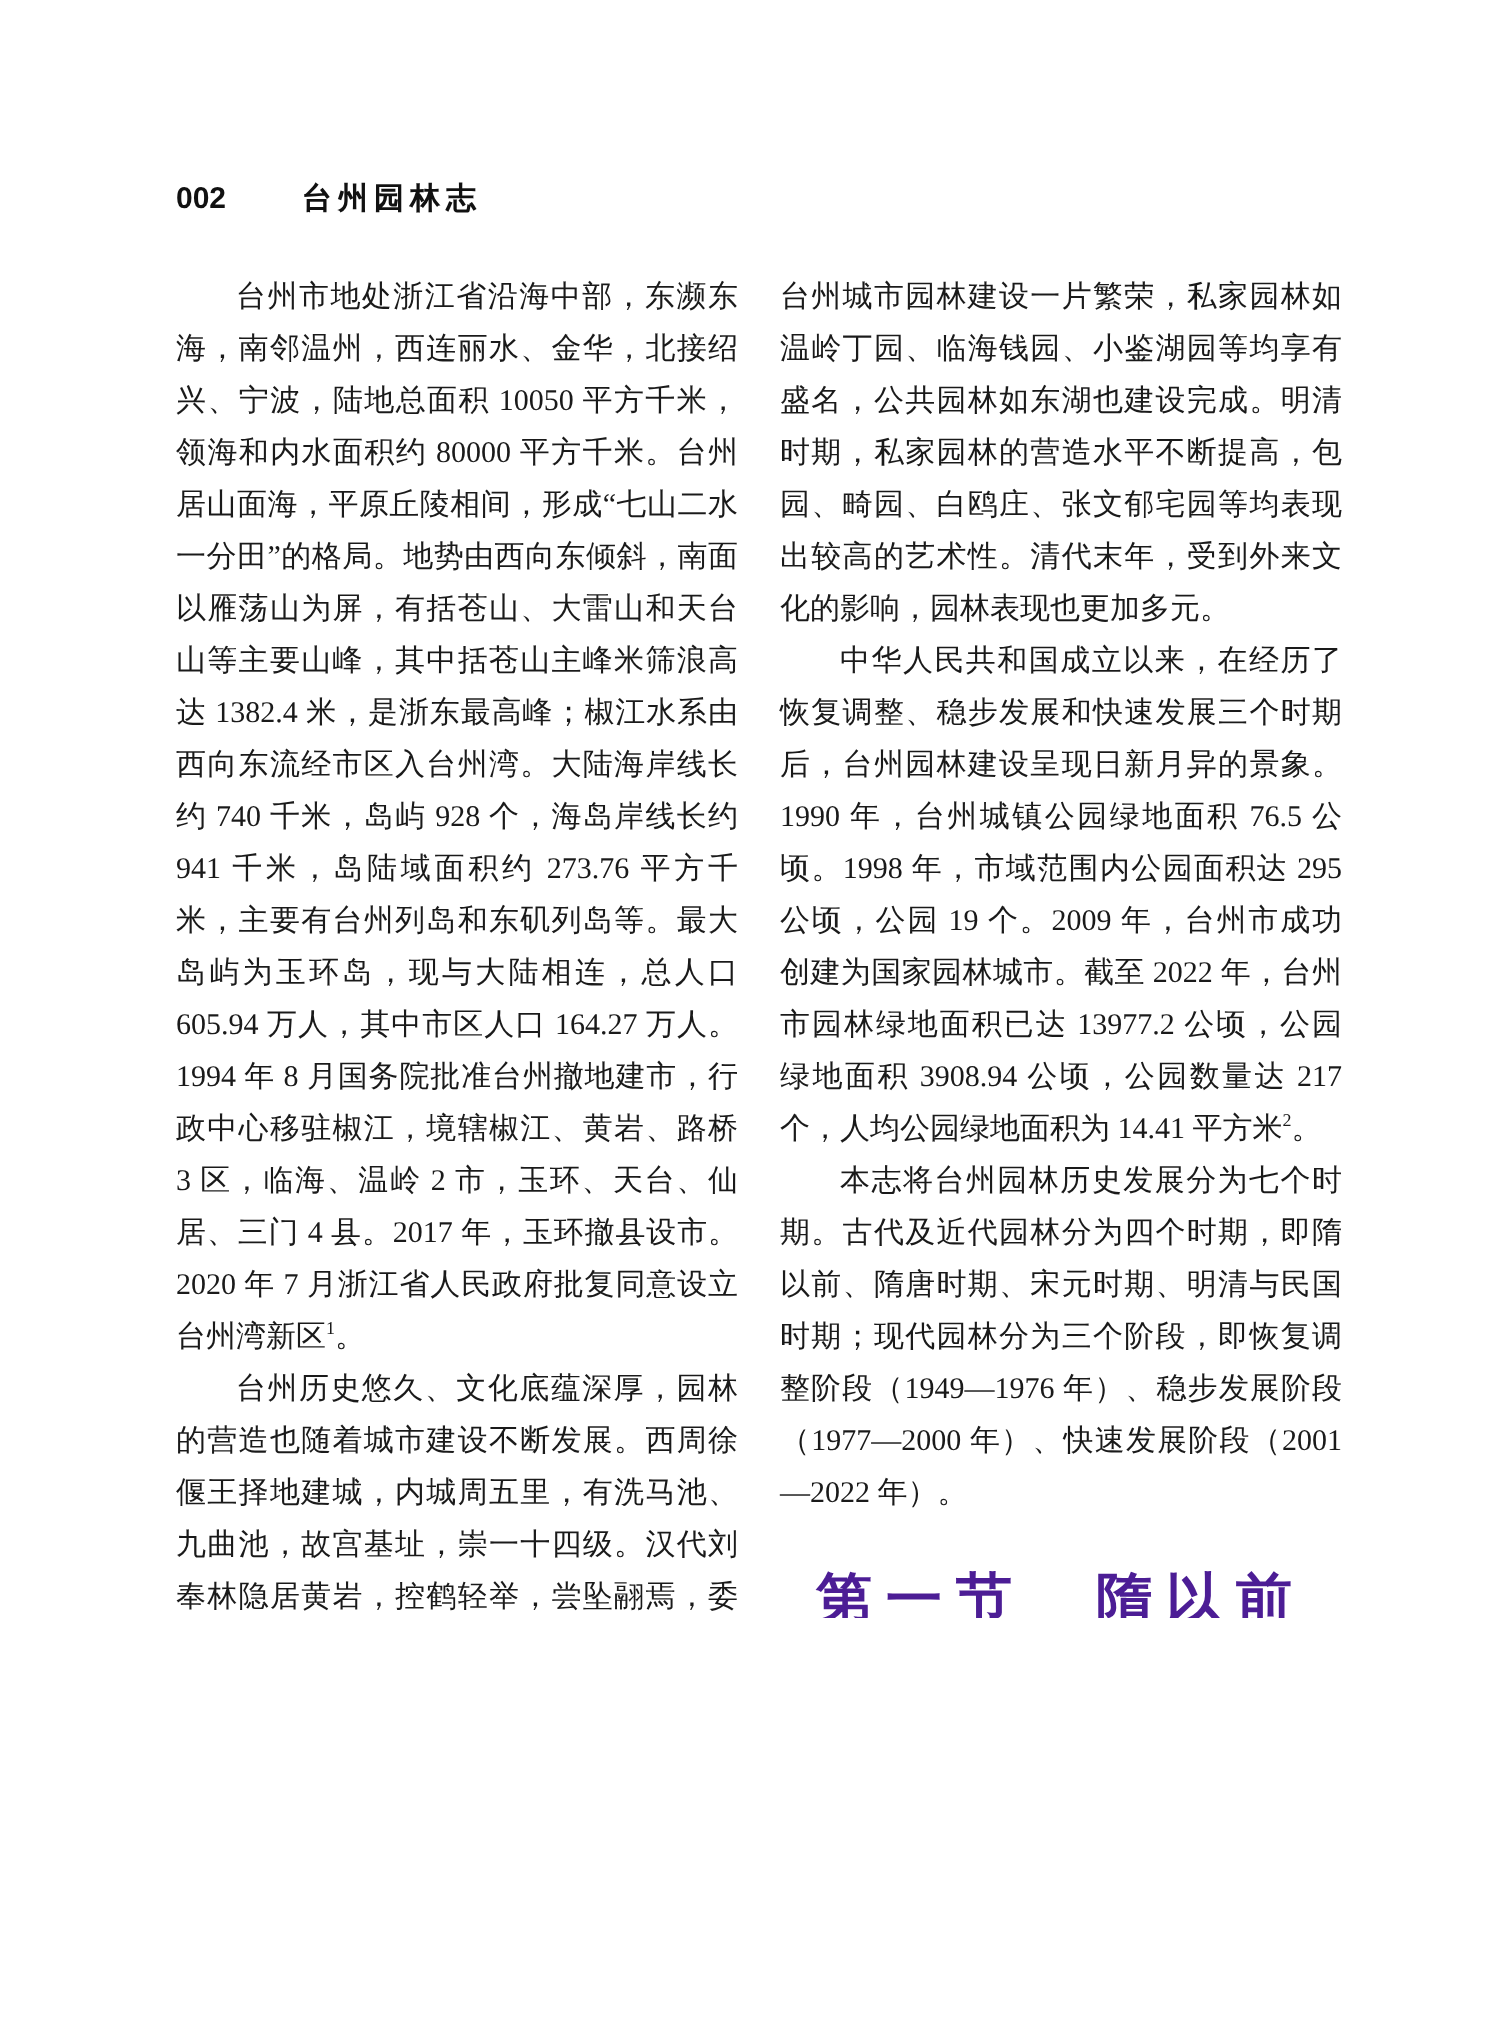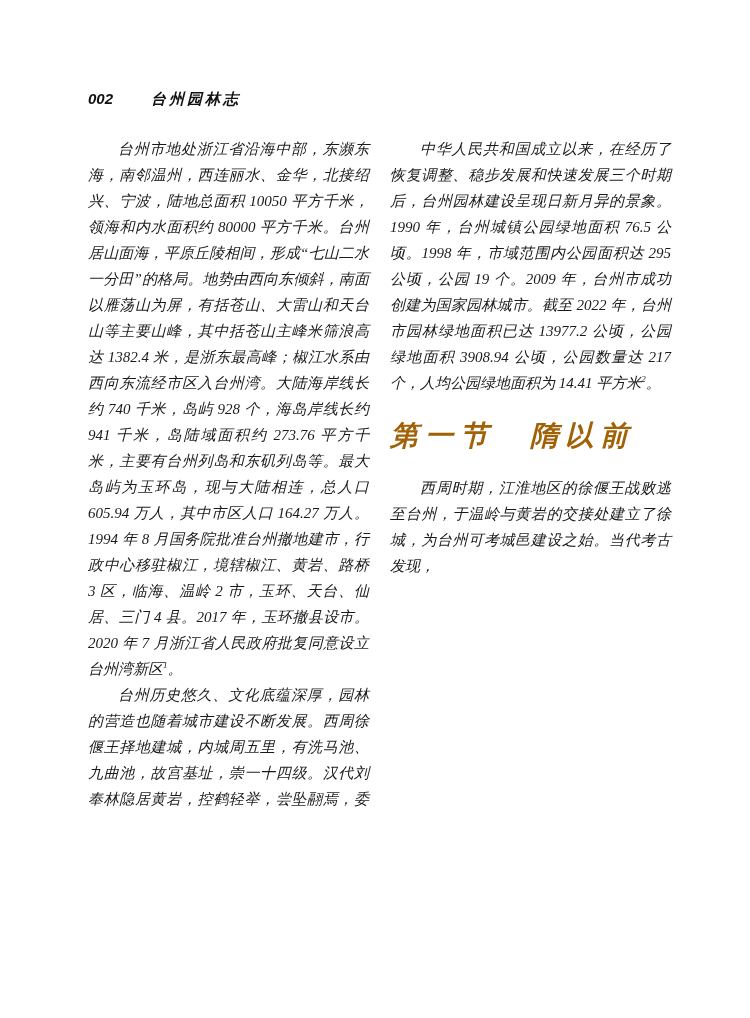--- a/index.html
+++ b/index.html
@@ -8,21 +8,20 @@
     background: #ffffff;
   }
   .page {
     position: relative;
     width: 750px;
     height: 809px;
     background: #ffffff;
     overflow: hidden;
     font-family: "Liberation Serif", "DejaVu Serif", serif;
     color: #1a1a1a;
-    font-style: italic;
   }
   .running-header {
     position: absolute;
     top: 46px;
     left: 88px;
     display: flex;
     align-items: baseline;
     gap: 38px;
     font-family: "Liberation Sans", "DejaVu Sans", sans-serif;
     font-weight: bold;
@@ -47,26 +46,26 @@
   }
   .col p { margin: 0; }
   .col p.indent { text-indent: 2em; }
   sup {
     font-size: 9px;
     line-height: 0;
     vertical-align: super;
   }
   .section-heading {
     margin: 27px 0 26px 0;
-    text-align: left;
+    text-align: center;
     font-family: "Liberation Sans", "DejaVu Sans", sans-serif;
     font-weight: bold;
     font-size: 28px;
     letter-spacing: 7px;
-    color: #a16207;
+    color: #4c1d95;
     white-space: nowrap;
   }
   .footnote-rule {
     position: absolute;
     top: 896px;
     left: 88px;
     width: 270px;
     height: 0;
     border-top: 1px solid #444444;
   }
@@ -102,21 +101,23 @@
   </div>
 
   <div class="columns">
 
     <div class="col">
       <p class="indent"><span>台州市地处浙江省沿海中部，东濒东海，南邻温州，西连丽水、金华，北接绍兴、宁波，陆地总面积 10050 平方千米，领海和内水面积约 80000 平方千米。台州居山面海，平原丘陵相间，形成“七山二水一分田”的格局。地势由西向东倾斜，南面以雁荡山为屏，有括苍山、大雷山和天台山等主要山峰，其中括苍山主峰米筛浪高达 1382.4 米，是浙东最高峰；椒江水系由西向东流经市区入台州湾。大陆海岸线长约 740 千米，岛屿 928 个，海岛岸线长约 941 千米，岛陆域面积约 273.76 平方千米，主要有台州列岛和东矶列岛等。最大岛屿为玉环岛，现与大陆相连，总人口 605.94 万人，其中市区人口 164.27 万人。1994 年 8 月国务院批准台州撤地建市，行政中心移驻椒江，境辖椒江、黄岩、路桥 3 区，临海、温岭 2 市，玉环、天台、仙居、三门 4 县。2017 年，玉环撤县设市。2020 年 7 月浙江省人民政府批复同意设立台州湾新区</span><sup>1</sup><span>。</span></p>
       <p class="indent"><span>台州历史悠久、文化底蕴深厚，园林的营造也随着城市建设不断发展。西周徐偃王择地建城，内城周五里，有洗马池、九曲池，故宫基址，崇一十四级。汉代刘奉林隐居黄岩，控鹤轻举，尝坠翮焉，委坠此间，遂坠委羽山。随着修道活动的发展，秀美河山逐渐成为风景游赏的绝佳之地，后世名山建设也由此发端。魏晋南北朝至唐时期，名山更为繁荣发展，寺观建设愈加兴盛，天台山的奇秀吸引了王羲之、谢灵运、李白、杜甫等一大批名士游览，寻访名山、求仙问道盛极一时。两宋时期，</span></p>
     </div>
 
     <div class="col">
+      <p><span>台州城市园林建设一片繁荣，私家园林如温岭丁园、临海钱园、小鉴湖园等均享有盛名，公共园林如东湖也建设完成。明清时期，私家园林的营造水平不断提高，包园、畸园、白鸥庄、张文郁宅园等均表现出较高的艺术性。清代末年，受到外来文化的影响，园林表现也更加多元。</span></p>
       <p class="indent"><span>中华人民共和国成立以来，在经历了恢复调整、稳步发展和快速发展三个时期后，台州园林建设呈现日新月异的景象。1990 年，台州城镇公园绿地面积 76.5 公顷。1998 年，市域范围内公园面积达 295 公顷，公园 19 个。2009 年，台州市成功创建为国家园林城市。截至 2022 年，台州市园林绿地面积已达 13977.2 公顷，公园绿地面积 3908.94 公顷，公园数量达 217 个，人均公园绿地面积为 14.41 平方米</span><sup>2</sup><span>。</span></p>
+      <p class="indent"><span>本志将台州园林历史发展分为七个时期。古代及近代园林分为四个时期，即隋以前、隋唐时期、宋元时期、明清与民国时期；现代园林分为三个阶段，即恢复调整阶段（1949—1976 年）、稳步发展阶段（1977—2000 年）、快速发展阶段（2001—2022 年）。</span></p>
       <h2 class="section-heading">第一节　隋以前</h2>
       <p class="indent"><span>西周时期，江淮地区的徐偃王战败逃至台州，于温岭与黄岩的交接处建立了徐城，为台州可考城邑建设之始。当代考古发现，</span></p>
     </div>
 
   </div>
 
   <div class="footnote-rule"></div>
 
   <div class="footnotes">
     <div class="footnote">

